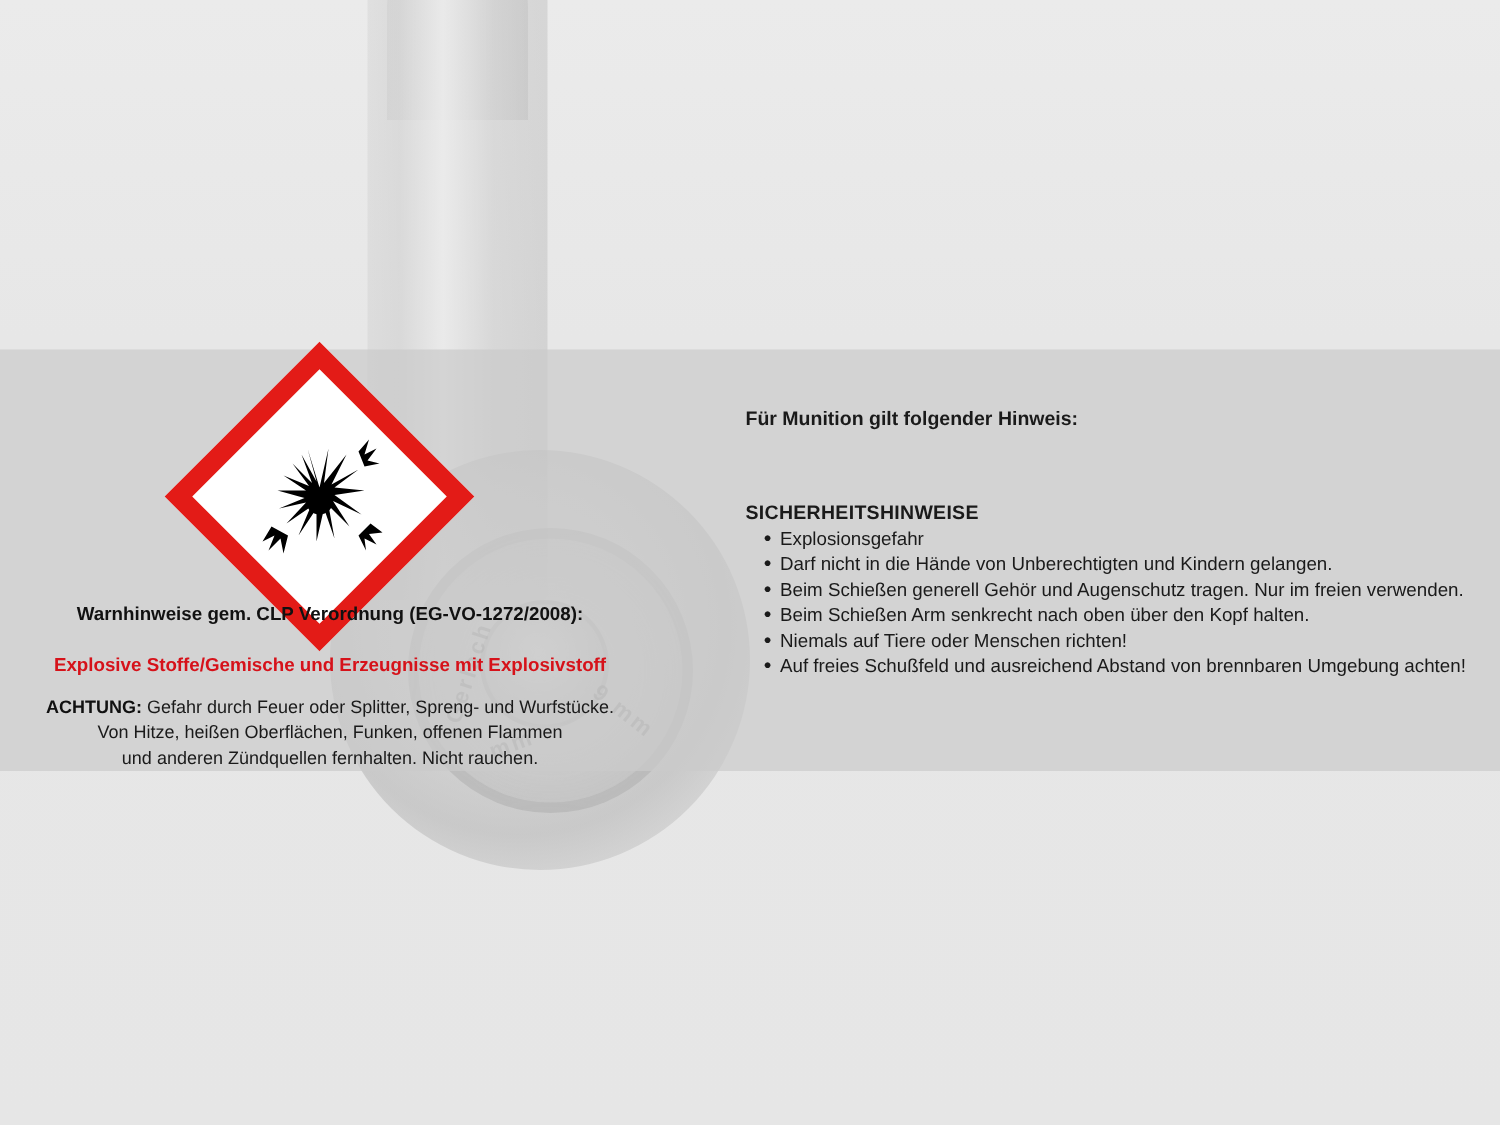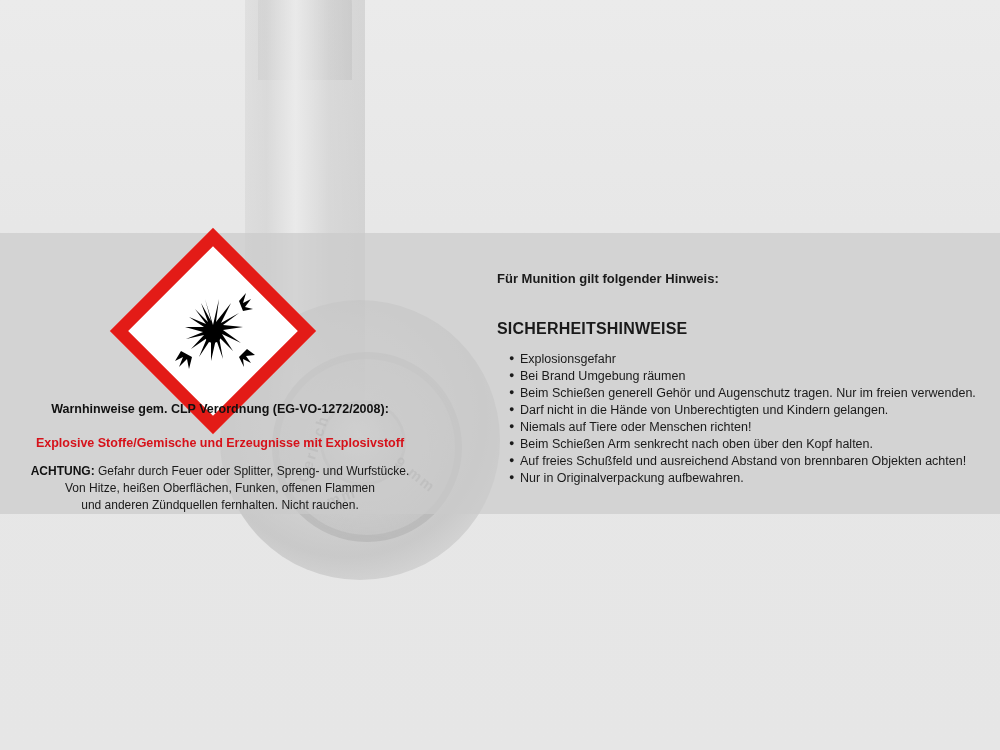--- a/index.html
+++ b/index.html
@@ -197,23 +197,23 @@
   }
   .r-head {
     position: absolute;
     top: 38px;
     left: 0;
     font-size: 13px;
     font-weight: bold;
   }
   .r-sub {
     position: absolute;
-    top: 87px;
-    left: 0;
-    font-size: 16px;
+    top: 101px;
+    left: 0;
+    font-size: 13px;
     font-weight: bold;
     letter-spacing: 0.2px;
   }
   .r-list {
     position: absolute;
     top: 118px;
     left: 12px;
     margin: 0;
     padding: 0;
     list-style: none;
@@ -277,21 +277,19 @@
       <div>und anderen Zündquellen fernhalten. Nicht rauchen.</div>
     </div>
   </div>
 </div>
 
 <div class="right-col">
   <div class="r-head">Für Munition gilt folgender Hinweis:</div>
   <div class="r-sub">SICHERHEITSHINWEISE</div>
   <ul class="r-list">
     <li><span class="dot">●</span><span>Explosionsgefahr</span></li>
-    <li><span class="dot">●</span><span>Bei Brand Umgebung räumen</span></li>
+    <li><span class="dot">●</span><span>Darf nicht in die Hände von Unberechtigten und Kindern gelangen.</span></li>
     <li><span class="dot">●</span><span>Beim Schießen generell Gehör und Augenschutz tragen. Nur im freien verwenden.</span></li>
-    <li><span class="dot">●</span><span>Darf nicht in die Hände von Unberechtigten und Kindern gelangen.</span></li>
+    <li><span class="dot">●</span><span>Beim Schießen Arm senkrecht nach oben über den Kopf halten.</span></li>
     <li><span class="dot">●</span><span>Niemals auf Tiere oder Menschen richten!</span></li>
-    <li><span class="dot">●</span><span>Beim Schießen Arm senkrecht nach oben über den Kopf halten.</span></li>
-    <li><span class="dot">●</span><span>Auf freies Schußfeld und ausreichend Abstand von brennbaren Objekten achten!</span></li>
-    <li><span class="dot">●</span><span>Nur in Originalverpackung aufbewahren.</span></li>
+    <li><span class="dot">●</span><span>Auf freies Schußfeld und ausreichend Abstand von brennbaren Umgebung achten!</span></li>
   </ul>
 </div>
 
 </body></html>

